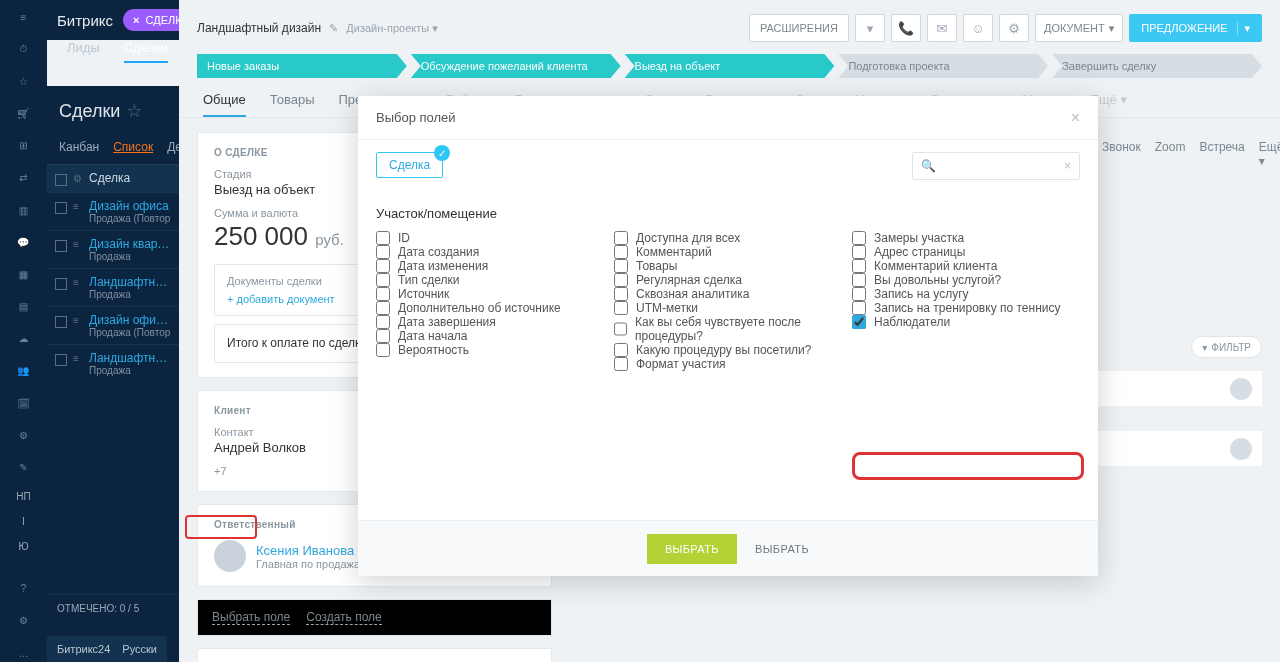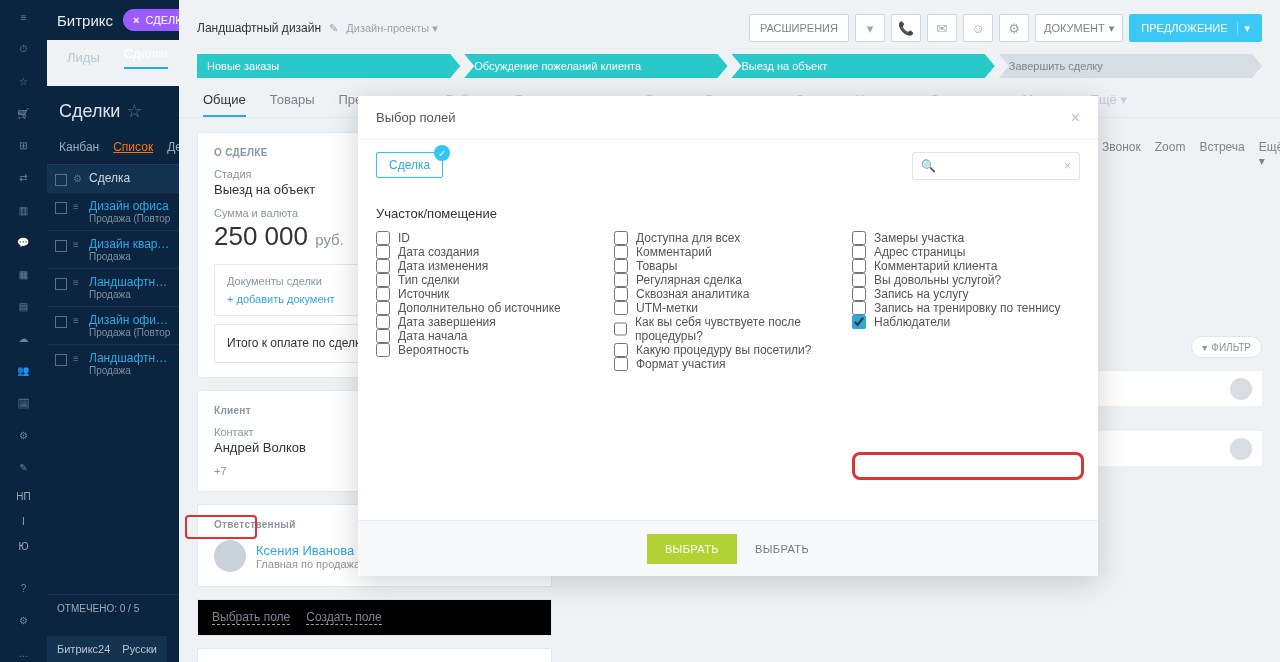--- a/index.html
+++ b/index.html
@@ -3,21 +3,21 @@
 <meta charset="utf-8">
 <style>
 *{box-sizing:border-box;margin:0;padding:0;font-family:"Helvetica Neue",Arial,sans-serif}
 body{background:#eef2f4;color:#333;font-size:13px;overflow:hidden;width:1280px;height:662px;position:relative}
 .leftnav{position:absolute;left:0;top:0;width:47px;height:662px;background:#0b2541;display:flex;flex-direction:column;align-items:center;padding-top:8px;gap:14px;color:#6b8299;font-size:10px}
 .leftnav .li{width:22px;height:22px;display:flex;align-items:center;justify-content:center;color:#6b8299}
 .leftnav .txt{color:#9aa9b8;font-size:10px}
 .topbar{position:absolute;left:47px;top:0;right:0;height:40px;background:#0b2541;display:flex;align-items:center;padding:0 10px;gap:10px;color:#fff}
 .chip{background:#9b5cff;border-radius:14px;height:22px;display:flex;align-items:center;padding:0 10px;font-size:11px;gap:6px}
 .chip .x{font-weight:bold}
-.tabs2{position:absolute;left:47px;top:40px;height:34px;display:flex;align-items:center;gap:24px;padding:0 20px;color:#bbb;font-size:13px}
+.tabs2{position:absolute;left:47px;top:40px;height:34px;display:flex;align-items:flex-start;gap:24px;padding:0 20px;color:#bbb;font-size:13px}
 .tabs2 a{color:#bac8d3}
 .tabs2 .act{color:#fff;border-bottom:2px solid #1ea7fd;padding-bottom:6px}
 .listpanel{position:absolute;left:47px;top:86px;width:132px;height:576px;background:#0b2541;color:#dbe3ea;overflow:hidden}
 .listpanel h2{font-size:18px;font-weight:400;padding:14px 12px;display:flex;align-items:center;gap:6px}
 .listpanel .subtabs{display:flex;gap:14px;padding:4px 12px 10px;font-size:12px;color:#9aa9b8}
 .listpanel .subtabs .u{color:#f97316;text-decoration:underline}
 .listpanel .row{display:flex;align-items:flex-start;padding:6px 8px;gap:6px;border-top:1px solid rgba(255,255,255,.06)}
 .listpanel .cb{width:12px;height:12px;border:1px solid #5a6f82;margin-top:3px;flex:none}
 .listpanel .drag{color:#5a6f82;font-size:10px;margin-top:2px;flex:none;width:10px}
 .listpanel .rt{flex:1;min-width:0}
@@ -209,20 +209,21 @@
   <div class="btn-pr">
           <span>ПРЕДЛОЖЕНИЕ</span>
           <span class="split">▾</span>
         </div>
  </div>
 </div>
 <div class="stages">
  <div class="stage first">Новые заказы</div>
  <div class="stage">Обсуждение пожеланий клиента</div>
  <div class="stage">Выезд на объект</div>
+ <div class="stage grey">Подготовка проекта</div>
  <div class="stage grey">Завершить сделку</div>
 </div>
 <div class="mtabs">
  <span class="act">Общие</span>
  <span>Товары</span>
  <span>Предложения</span>
  <span style="color:#c4ccd3">Роботы</span>
  <span style="color:#c4ccd3">Бизнес-процессы</span>
  <span style="color:#c4ccd3">Счета</span>
  <span style="color:#c4ccd3">Документы</span>

